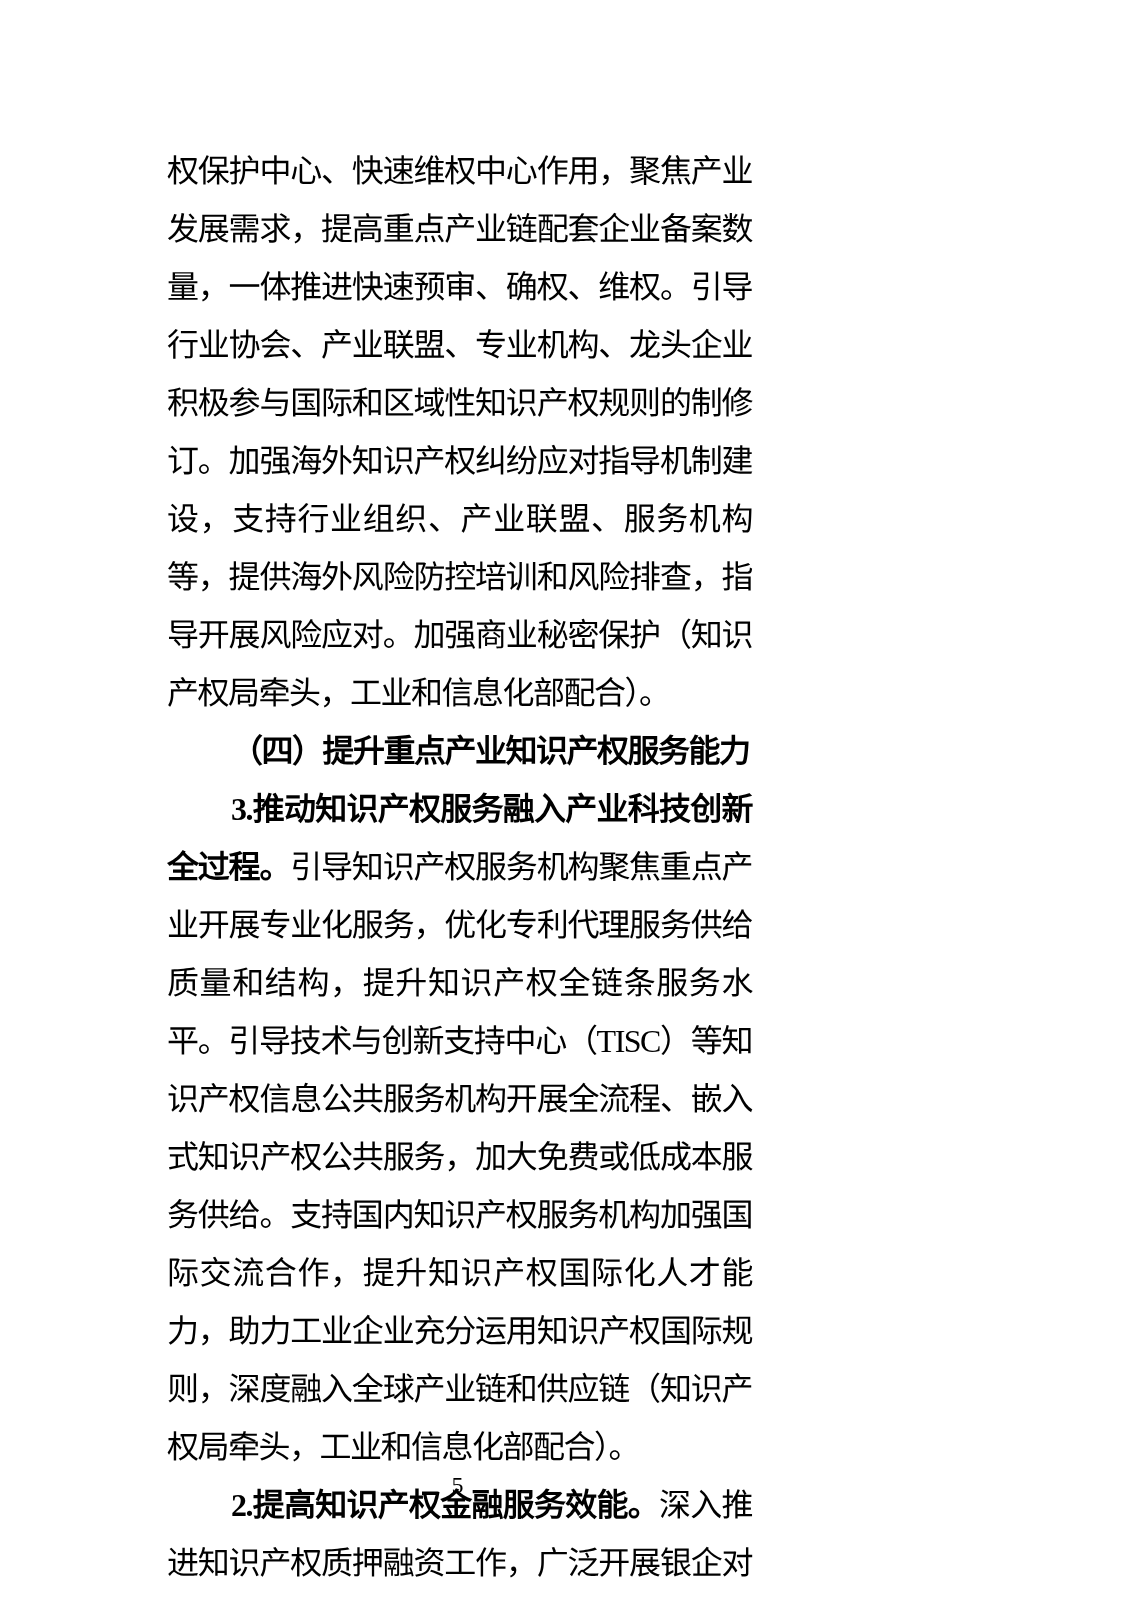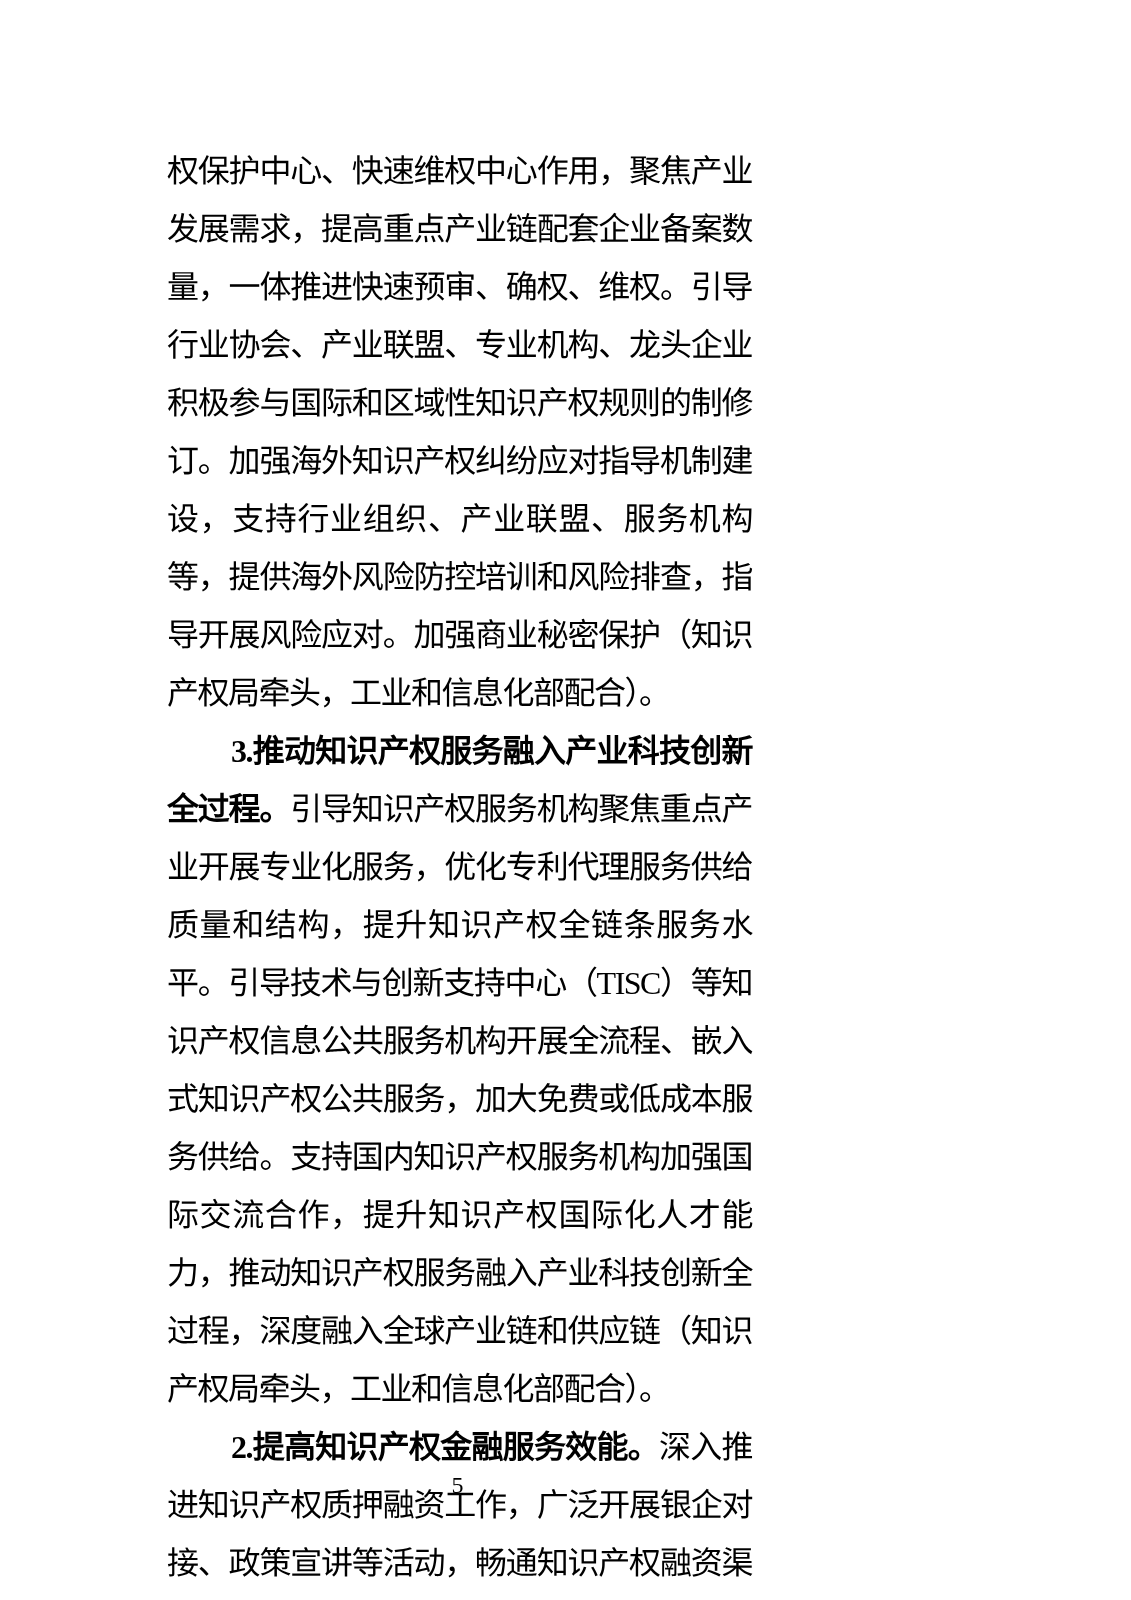--- a/index.html
+++ b/index.html
@@ -58,21 +58,22 @@
   }
 </style>
 </head>
 <body>
 
 <div class="doc-page">
   <div class="doc-body">
 
     <p class="para no-indent">权保护中心、快速维权中心作用，聚焦产业发展需求，提高重点产业链配套企业备案数量，一体推进快速预审、确权、维权。引导行业协会、产业联盟、专业机构、龙头企业积极参与国际和区域性知识产权规则的制修订。加强海外知识产权纠纷应对指导机制建设，支持行业组织、产业联盟、服务机构等，提供海外风险防控培训和风险排查，指导开展风险应对。加强商业秘密保护（知识产权局牵头，工业和信息化部配合）。</p>
 
+    <h3 class="heading">（四）提升重点产业知识产权服务能力</h3>
 
-    <p class="para"><span class="lead">3.推动知识产权服务融入产业科技创新全过程。</span><span>引导知识产权服务机构聚焦重点产业开展专业化服务，优化专利代理服务供给质量和结构，提升知识产权全链条服务水平。引导技术与创新支持中心（TISC）等知识产权信息公共服务机构开展全流程、嵌入式知识产权公共服务，加大免费或低成本服务供给。支持国内知识产权服务机构加强国际交流合作，提升知识产权国际化人才能力，推动知识产权服务融入产业科技创新全过程，深度融入全球产业链和供应链（知识产权局牵头，工业和信息化部配合）。</span></p>
+    <p class="para"><span class="lead">3.推动知识产权服务融入产业科技创新全过程。</span><span>引导知识产权服务机构聚焦重点产业开展专业化服务，优化专利代理服务供给质量和结构，提升知识产权全链条服务水平。引导技术与创新支持中心（TISC）等知识产权信息公共服务机构开展全流程、嵌入式知识产权公共服务，加大免费或低成本服务供给。支持国内知识产权服务机构加强国际交流合作，提升知识产权国际化人才能力，助力工业企业充分运用知识产权国际规则，深度融入全球产业链和供应链（知识产权局牵头，工业和信息化部配合）。</span></p>
 
     <p class="para"><span class="lead">2.提高知识产权金融服务效能。</span><span>深入推进知识产权质押融资工作，广泛开展银企对接、政策宣讲等活动，畅通知识产权融资渠道。完善知识产权质押融资风险分担和补偿机制，引导知识产权服务机构聚焦重点产业开展专业化服务（知识产权局牵头，工业和信息化部配合）。引导风险投资更多</span></p>
 
   </div>
 
   <div class="page-number">5</div>
 </div>
 
 </body></html>

